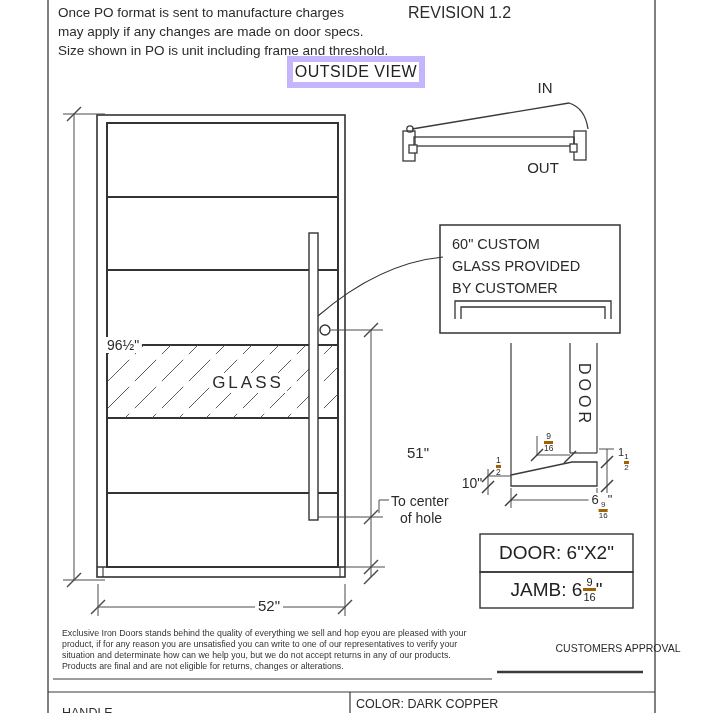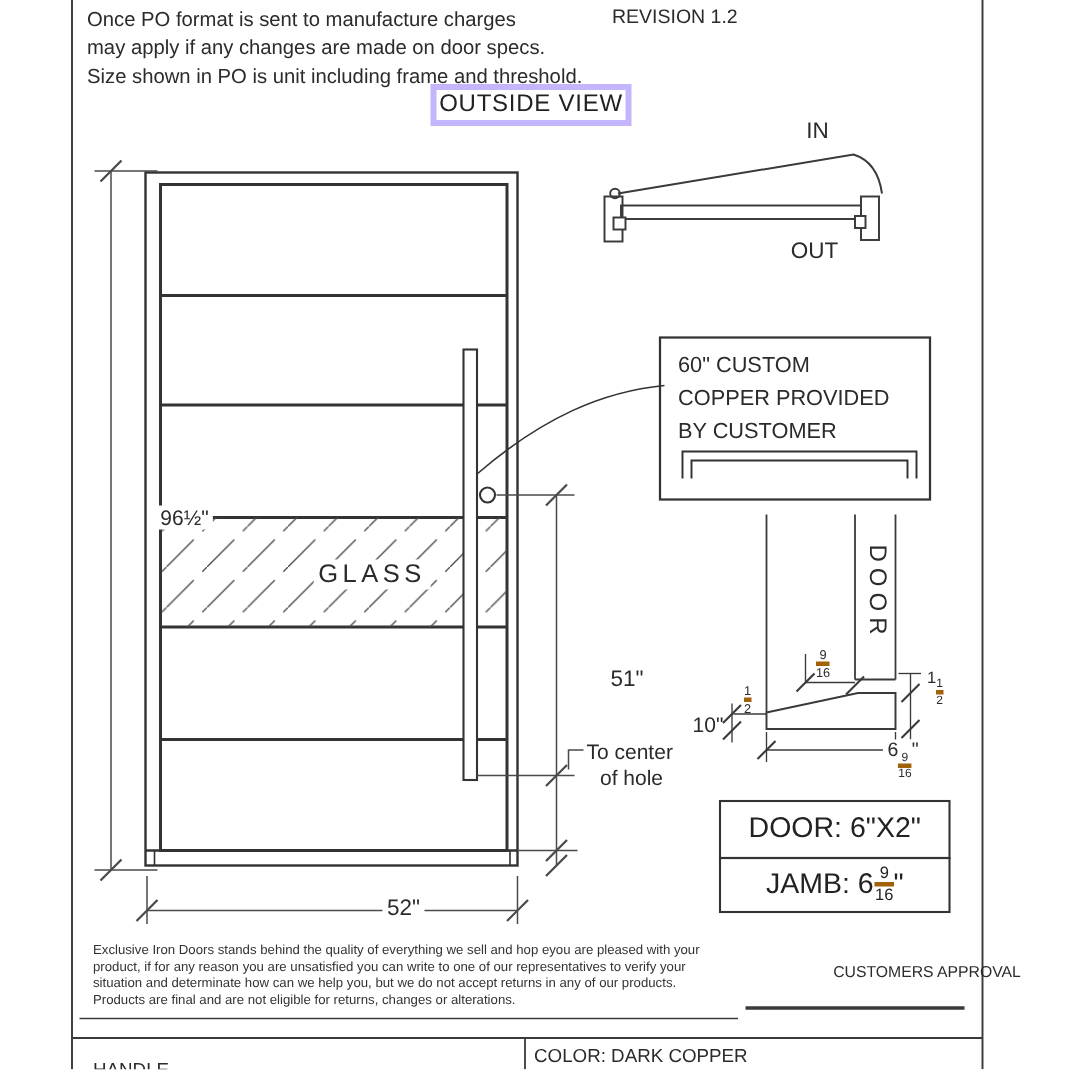--- a/index.html
+++ b/index.html
@@ -8,21 +8,21 @@
     font-family:"Liberation Sans", sans-serif;color:#2b2b2b;overflow:hidden;
   }
   #linework{position:absolute;left:0;top:0;}
   .lbl{position:absolute;white-space:nowrap;color:#2b2b2b;line-height:1.15;}
   .ctr{transform:translateX(-50%);margin-left:48px;}
   .ctrxy{transform:translate(-50%,-50%);}
   .whitebg{background:#ffffff;padding:0 3px;}
   .frac{display:inline-flex;flex-direction:column;align-items:center;line-height:1;vertical-align:-0.35em;}
   .frac .den{border-top:3px solid #a16207;padding-top:0.5px;}
   .viewbox{
-    position:absolute;border:4px solid #c4b5fd;display:flex;align-items:center;justify-content:center;
+    position:absolute;border:6px solid #c4b5fd;display:flex;align-items:center;justify-content:center;
     font-size:16px;letter-spacing:0.5px;color:#222;
   }
   .specbox-text{position:absolute;display:flex;align-items:center;justify-content:center;font-size:19px;color:#222;}
   .vertical{writing-mode:vertical-rl;letter-spacing:4px;}
   .finep{font-size:8.8px;line-height:10.9px;color:#333;}
 </style>
 </head>
 <body>
 
 <div id="sheet">
@@ -147,37 +147,37 @@
       <line x1="48" y1="692" x2="655" y2="692" stroke-width="1.2"></line>
       <line x1="350" y1="692" x2="350" y2="713" stroke-width="1.2"></line>
     </g>
   </svg>
 
   <div class="lbl" style="left:58px;top:3px;font-size:13.5px;line-height:19px;">
     <div>Once PO format is sent to manufacture charges</div>
     <div>may apply if any changes are made on door specs.</div>
     <div>Size shown in PO is unit including frame and threshold.</div>
   </div>
-  <div class="lbl" style="left:408px;top:4px;font-size:13px;">REVISION 1.2</div>
+  <div class="lbl" style="left:408px;top:4px;font-size:16px;">REVISION 1.2</div>
   <div class="viewbox" style="left:287px;top:56px;width:126px;height:20px;">OUTSIDE VIEW</div>
 
   <div class="lbl ctr" style="left:497px;top:79px;font-size:15px;">IN</div>
   <div class="lbl ctr" style="left:495px;top:159px;font-size:15px;">OUT</div>
 
   <div class="lbl ctr whitebg" style="left:200px;top:373px;font-size:17px;letter-spacing:3px;">GLASS</div>
   <div class="lbl ctr whitebg" style="left:75px;top:337px;font-size:14px;">96½"</div>
   <div class="lbl ctr whitebg" style="left:221px;top:597px;font-size:15px;">52"</div>
   <div class="lbl ctr whitebg" style="left:370px;top:444px;font-size:15px;">51"</div>
   <div class="lbl ctr" style="left:424px;top:475px;font-size:14px;">10"</div>
   <div class="lbl" style="left:391px;top:493px;font-size:14px;">To center</div>
   <div class="lbl" style="left:400px;top:510px;font-size:14px;">of hole</div>
 
   <div class="lbl" style="left:452px;top:233px;font-size:14.5px;line-height:22px;">
     <div>60" CUSTOM</div>
-    <div>COPPER PROVIDED</div>
+    <div>GLASS PROVIDED</div>
     <div>BY CUSTOMER</div>
   </div>
 
   <div class="lbl ctrxy vertical" style="left:584px;top:395px;font-size:16px;">DOOR</div>
   <span class="frac lbl" style="left:544px;top:432px;font-size:8.5px;">
       <span>9</span>
       <span class="den">16</span>
     </span>
   <span class="frac lbl" style="left:496px;top:456px;font-size:8.5px;">
       <span>1</span>

